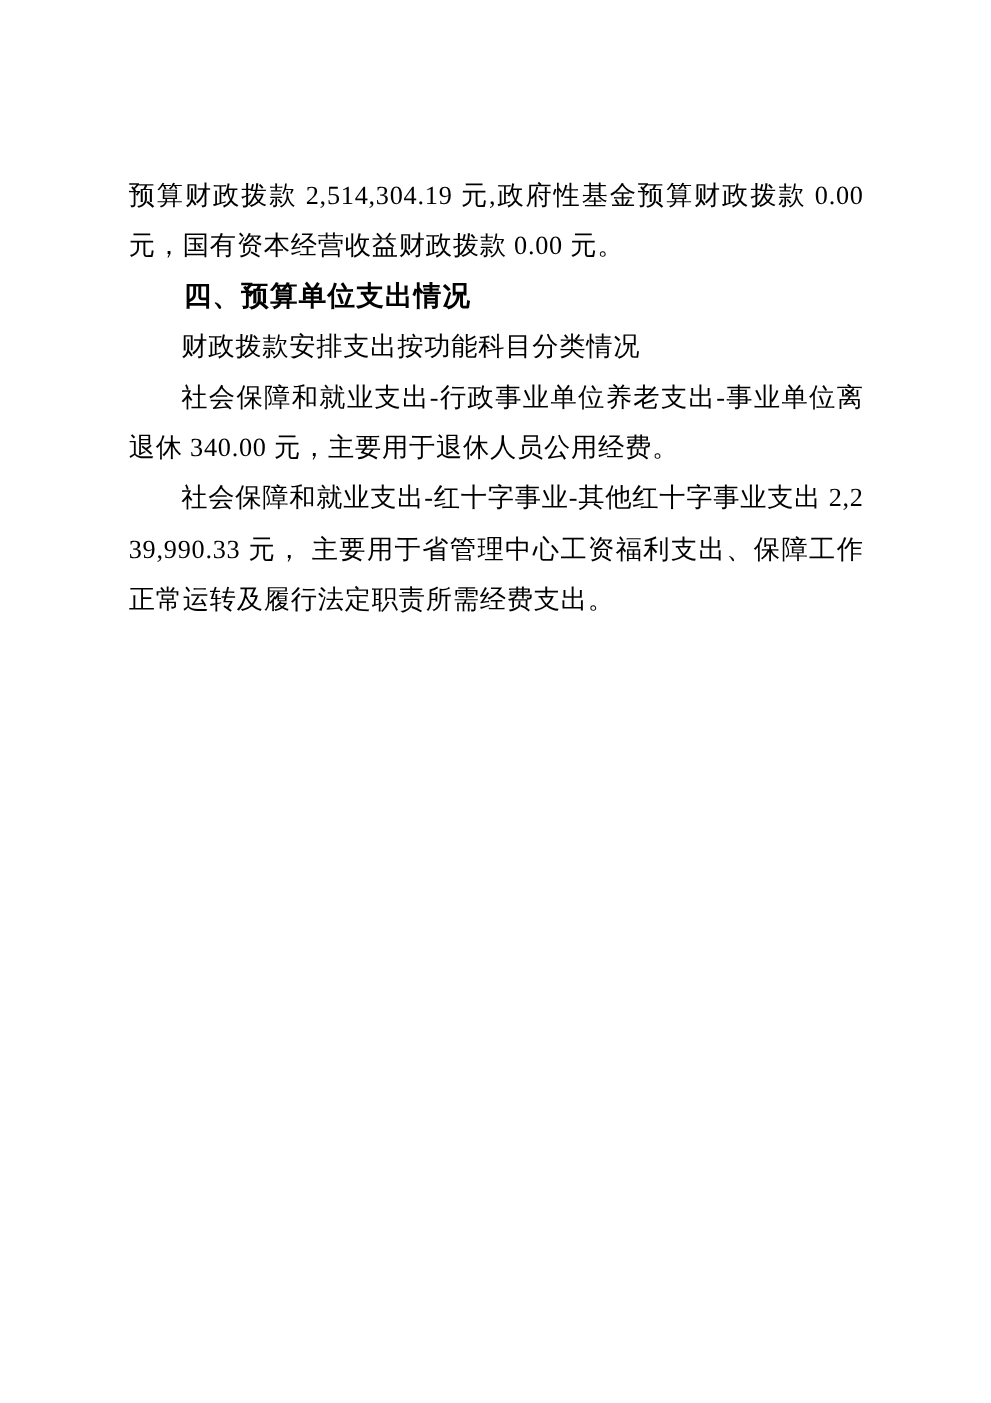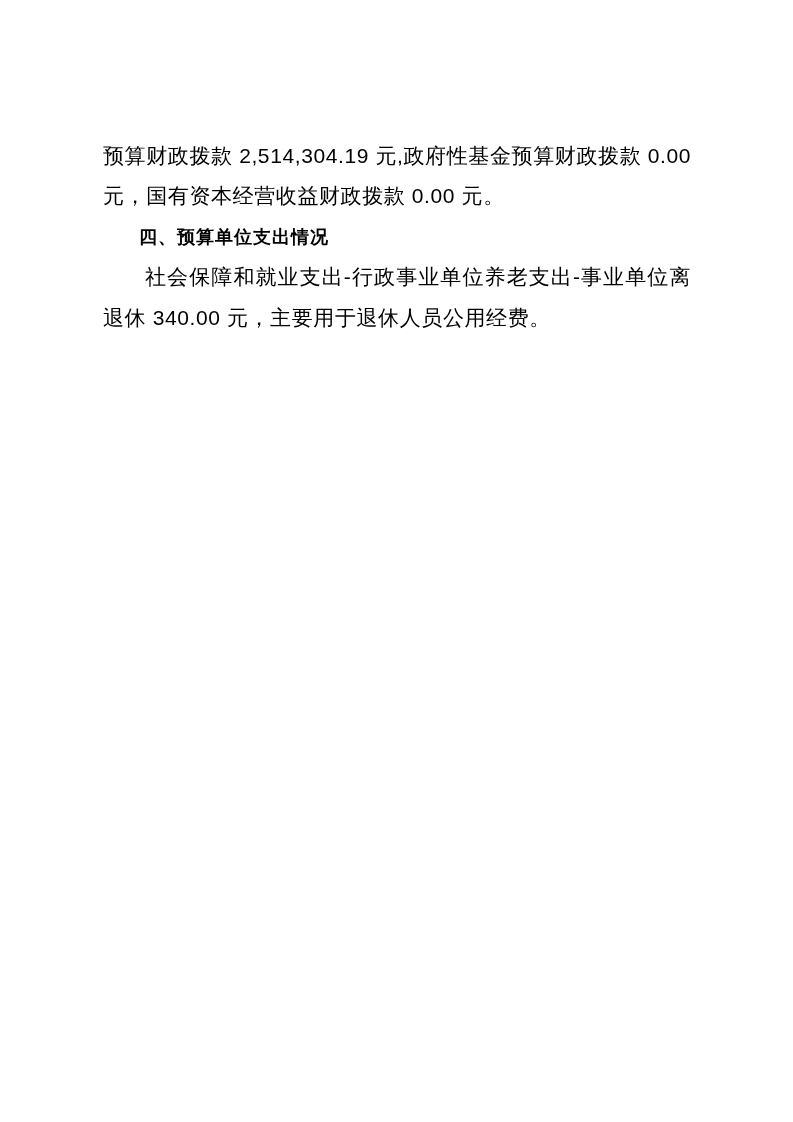--- a/index.html
+++ b/index.html
@@ -15,42 +15,44 @@
     box-sizing: border-box;
     padding: 136px 102px 0 103px;
     overflow: hidden;
   }
   .doc-body {
     width: 100%;
   }
   .doc-body p {
     margin: 0;
     padding: 0;
-    font-family: Liberation Sans, sans-serif;
+    font-family: Liberation Serif, serif;
     font-size: 21px;
     line-height: 40.4px;
     color: #000000;
     text-align: justify;
     letter-spacing: 0.6px;
     word-break: break-all;
   }
   .doc-body p.indent {
     text-indent: 2em;
   }
   .doc-body p.heading {
     font-family: "Liberation Sans", "DejaVu Sans", sans-serif;
     font-weight: 700;
-    font-size: 18px;
+    font-size: 22px;
     text-indent: 2em;
     text-align: left;
     letter-spacing: 1px;
   }
 </style>
 </head>
 <body>
 
 <div class="doc-page">
   <div class="doc-body">
       <p class="">预算财政拨款 2,514,304.19 元,政府性基金预算财政拨款 0.00 元，国有资本经营收益财政拨款 0.00 元。</p>
       <p class="heading indent">四、预算单位支出情况</p>
+      <p class=" indent">财政拨款安排支出按功能科目分类情况</p>
       <p class=" indent">社会保障和就业支出-行政事业单位养老支出-事业单位离退休 340.00 元，主要用于退休人员公用经费。</p>
+      <p class=" indent">社会保障和就业支出-红十字事业-其他红十字事业支出 2,239,990.33 元， 主要用于省管理中心工资福利支出、保障工作正常运转及履行法定职责所需经费支出。</p>
     </div>
 </div>
 
 </body></html>

